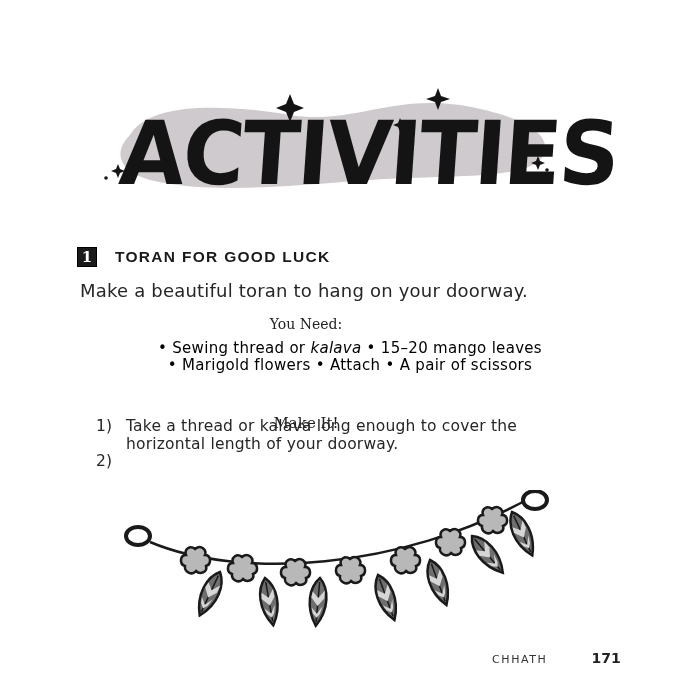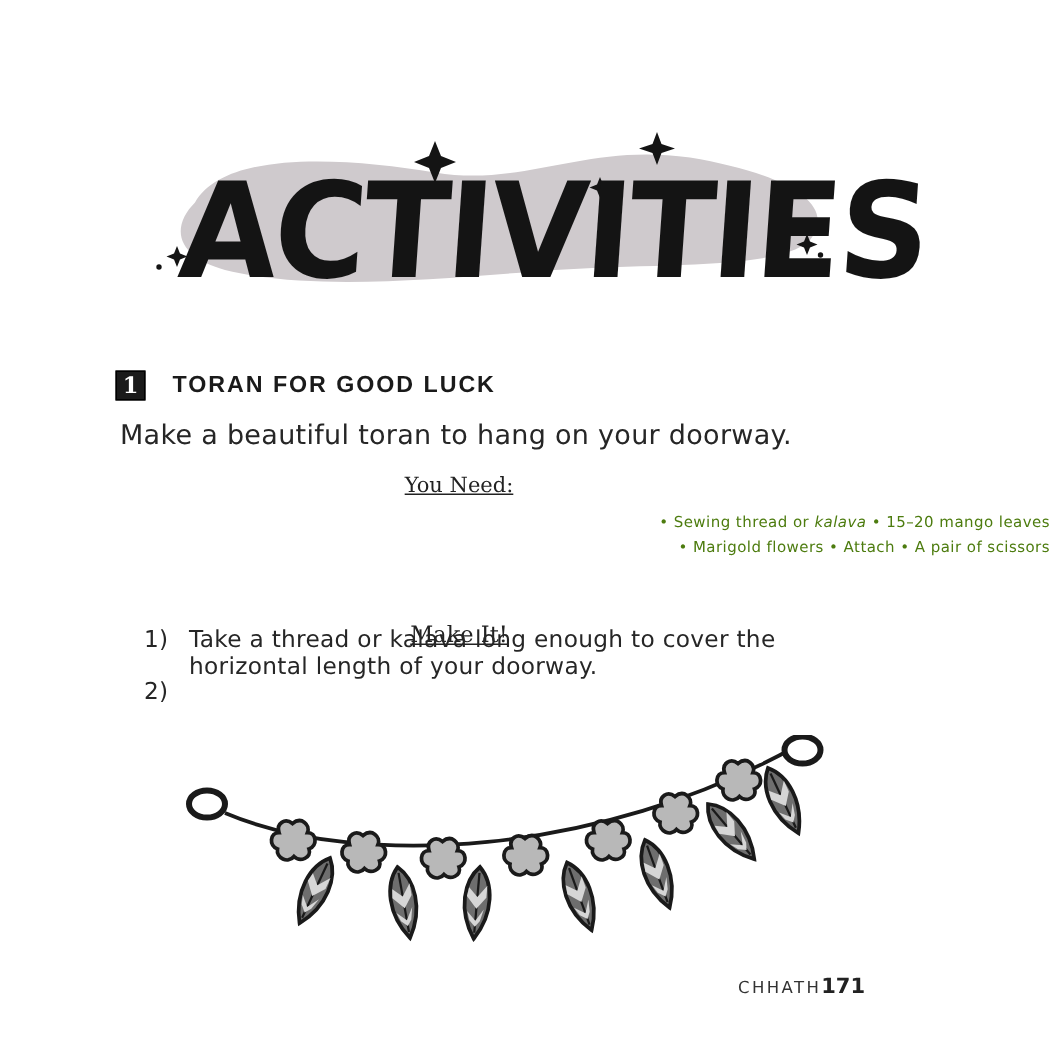--- a/index.html
+++ b/index.html
@@ -21,34 +21,34 @@
     border: 1px solid #000;
   }
   .section-title {
     margin-left: 18px; font-weight: bold; font-size: 15.5px; letter-spacing: 1.3px; color: #1a1a1a;
     font-family: Liberation Sans, sans-serif;
   }
   .intro { position: absolute; left: 80px; top: 280px; font-size: 18px; color: #262626; letter-spacing: 0.2px; }
 
   .subhead {
     position: absolute; left: 0; width: 612px; text-align: center;
-    font-family: "DejaVu Serif", serif; font-size: 14px; color: #222; text-decoration: underline;
+    font-family: "DejaVu Serif", serif; font-size: 14px; color: #222;
   }
-  .needs { position: absolute; left: 0; width: 700px; text-align: right; font-size: 10px; color: #4d7c0f; line-height: 17px; letter-spacing: 0.3px; }
+  .needs { position: absolute; left: 0; width: 700px; text-align: center; font-size: 15px; color: #000000; line-height: 17px; letter-spacing: 0.3px; }
   .needs .row { display: block; }
   .needs i { font-style: italic; }
 
   .steps { position: absolute; left: 96px; top: 418px; font-size: 15.5px; color: #262626; line-height: 17.5px; letter-spacing: 0.2px; }
   .step { display: flex; }
   .step-num { width: 30px; flex: none; }
   .step-text { white-space: pre-line; }
 
   .garland { position: absolute; left: 120px; top: 490px; }
 
-  .footer { position: absolute; left: 492px; top: 650px; display: flex; align-items: baseline; }
+  .footer { position: absolute; left: 492px; top: 650px; display: flex; align-items: baseline; gap: 44px; }
   .chapter { font-size: 11px; letter-spacing: 1.6px; color: #333; }
   .page-num { font-size: 14px; font-weight: bold; color: #222; }
 </style>
 </head>
 <body>
 
 <div class="title-wrap">
   <svg width="480" height="150" viewBox="0 0 480 150">
     <path d="M40 55 C60 20, 140 25, 200 35 C260 45, 300 15, 370 25 C430 35, 470 55, 450 80 C430 100, 350 95, 280 100 C210 105, 120 115, 60 100 C25 90, 25 70, 40 55 Z" fill="#cfcacd"></path>
     <path d="M200 14 L204 24 L214 28 L204 32 L200 42 L196 32 L186 28 L196 24 Z" fill="#141414"></path>

